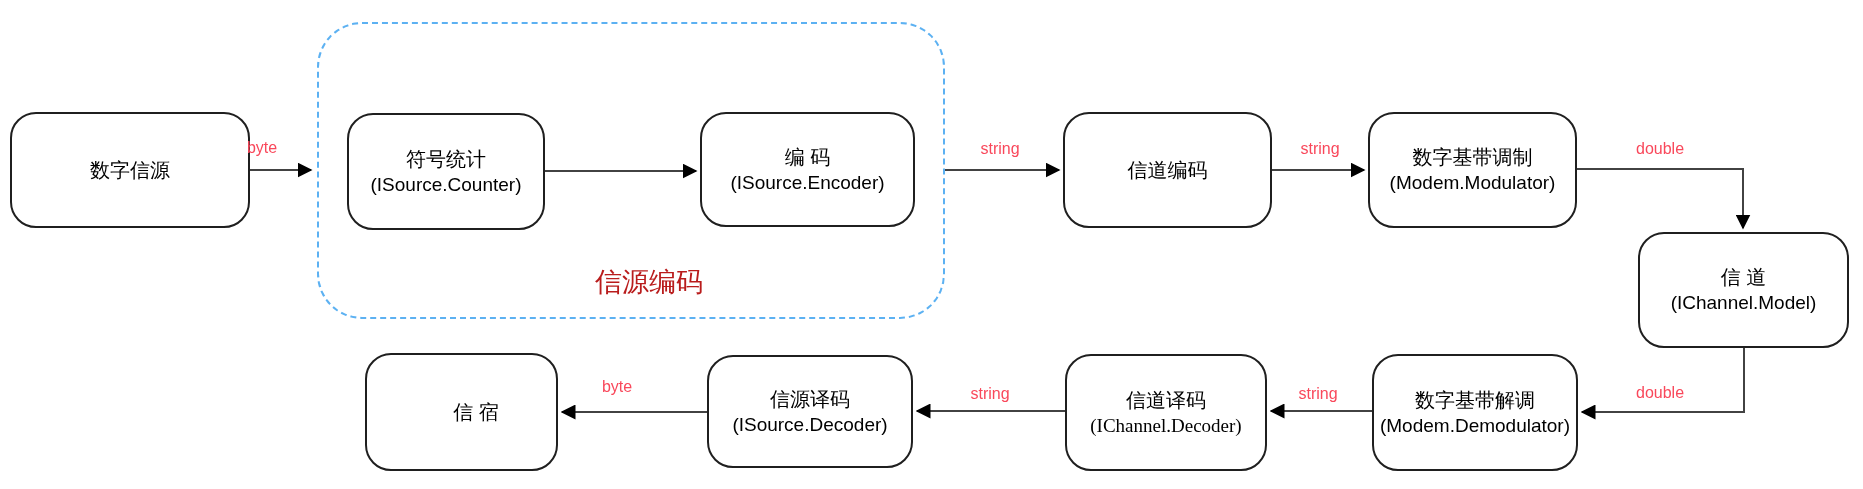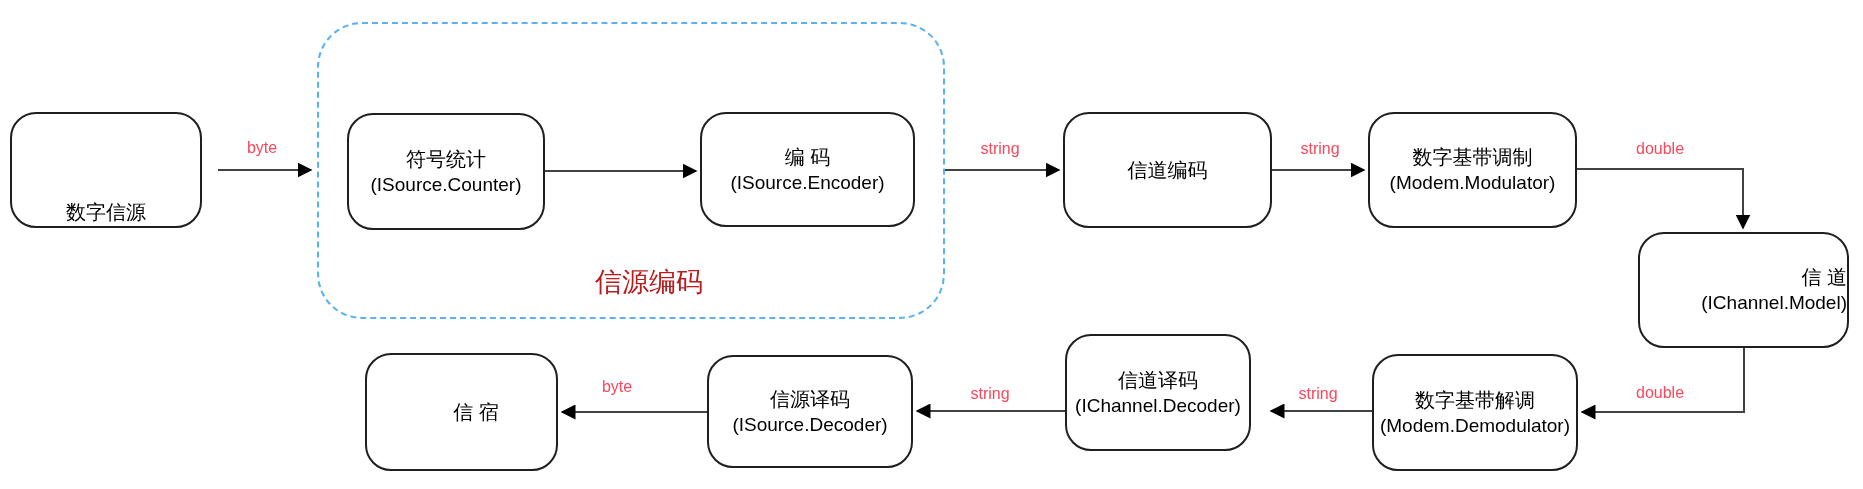--- a/index.html
+++ b/index.html
@@ -92,21 +92,21 @@
       <path d="M1744,348 V412 H1582" marker-end="url(#arrow)"></path>
       <path d="M1372,411 H1271" marker-end="url(#arrow)"></path>
       <path d="M1065,411 H917" marker-end="url(#arrow)"></path>
       <path d="M707,412 H562" marker-end="url(#arrow)"></path>
     </g>
   </svg>
 
   <div class="group-box" style="left:317px; top:22px; width:628px; height:297px;"></div>
   <div class="group-label" style="left:649px; top:264px;">信源编码</div>
 
-  <div class="node" style="left:10px; top:112px; width:192px; height:116px;justify-content:flex-end;">
+  <div class="node" style="left:10px; top:112px; width:240px; height:116px;">
     <span class="title">数字信源</span>
   </div>
 
   <div class="node" style="left:347px; top:113px; width:198px; height:117px;">
     <span class="title">符号统计</span>
     <span class="subtitle">(ISource.Counter)</span>
   </div>
 
   <div class="node" style="left:700px; top:112px; width:215px; height:115px;">
     <span class="title">编 码</span>
@@ -115,31 +115,31 @@
 
   <div class="node" style="left:1063px; top:112px; width:209px; height:116px;gap:8px;">
     <span class="title">信道编码</span>
   </div>
 
   <div class="node" style="left:1368px; top:112px; width:209px; height:116px;align-items:center;">
     <span class="title">数字基带调制</span>
     <span class="subtitle">(Modem.Modulator)</span>
   </div>
 
-  <div class="node" style="left:1638px; top:232px; width:211px; height:116px;align-items:flex-end;">
+  <div class="node" style="left:1638px; top:232px; width:211px; height:116px;">
     <span class="title">信 道</span>
     <span class="subtitle">(IChannel.Model)</span>
   </div>
 
   <div class="node" style="left:1372px; top:354px; width:206px; height:117px;">
     <span class="title">数字基带解调</span>
     <span class="subtitle">(Modem.Demodulator)</span>
   </div>
 
-  <div class="node" style="left:1065px; top:334px; width:186px; height:117px;">
+  <div class="node" style="left:1065px; top:354px; width:202px; height:117px;font-family:Liberation Serif, serif;">
     <span class="title">信道译码</span>
     <span class="subtitle">(IChannel.Decoder)</span>
   </div>
 
   <div class="node" style="left:707px; top:355px; width:206px; height:113px;">
     <span class="title">信源译码</span>
     <span class="subtitle">(ISource.Decoder)</span>
   </div>
 
   <div class="node" style="left:365px; top:353px; width:193px; height:118px;padding-left:29px;">

